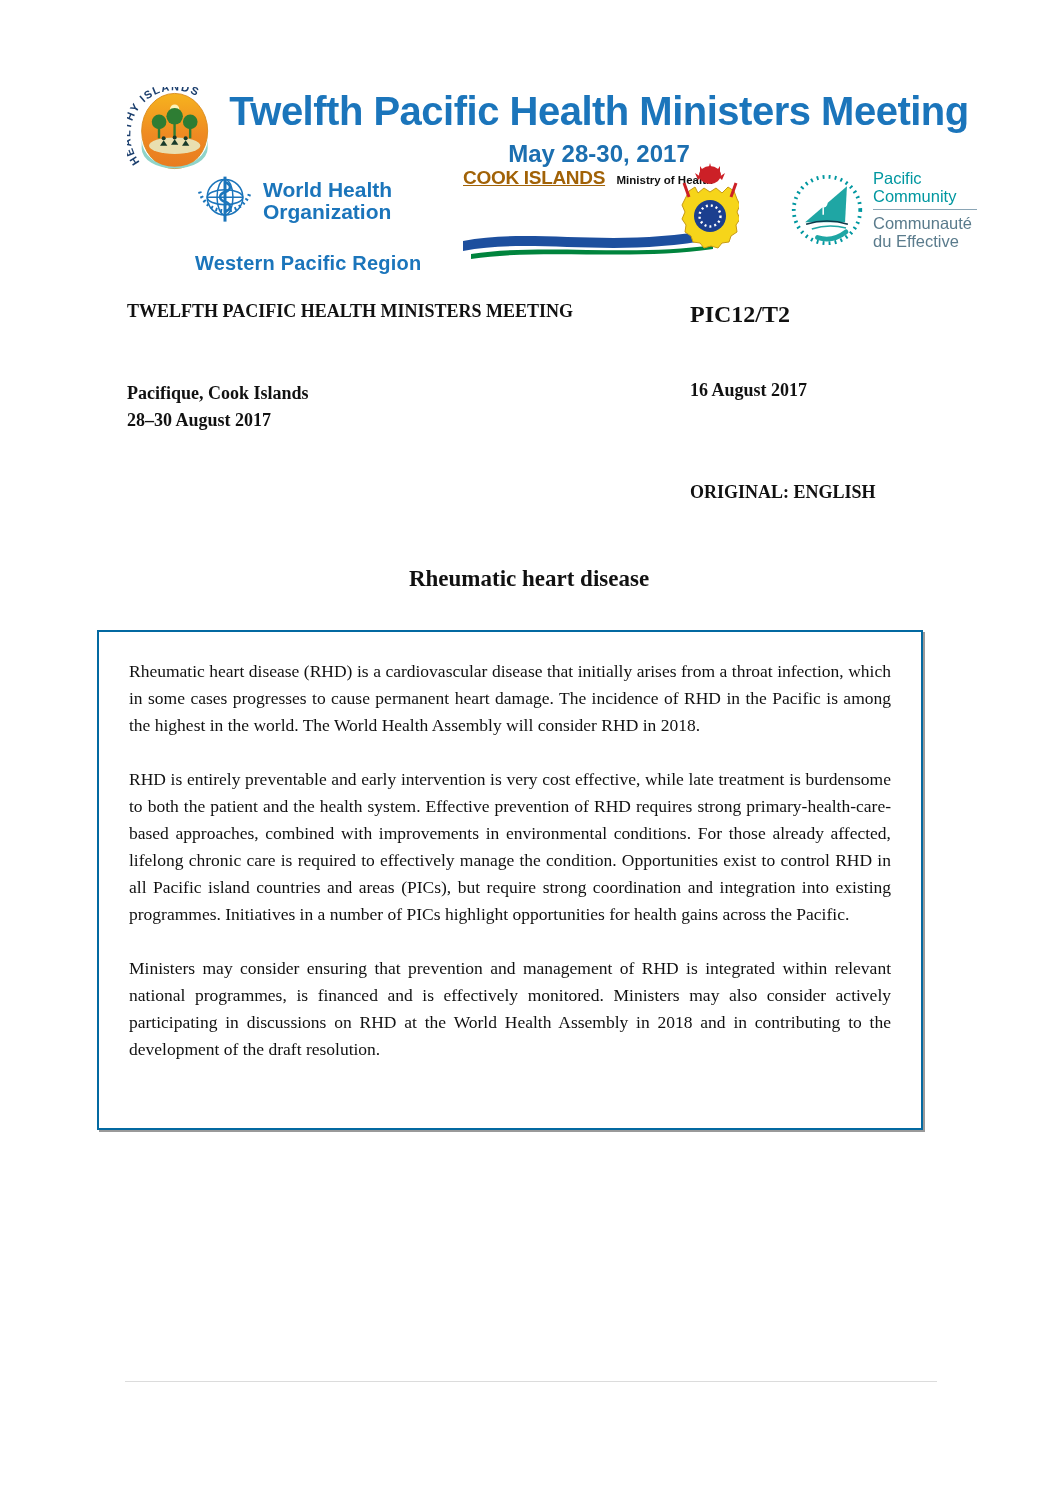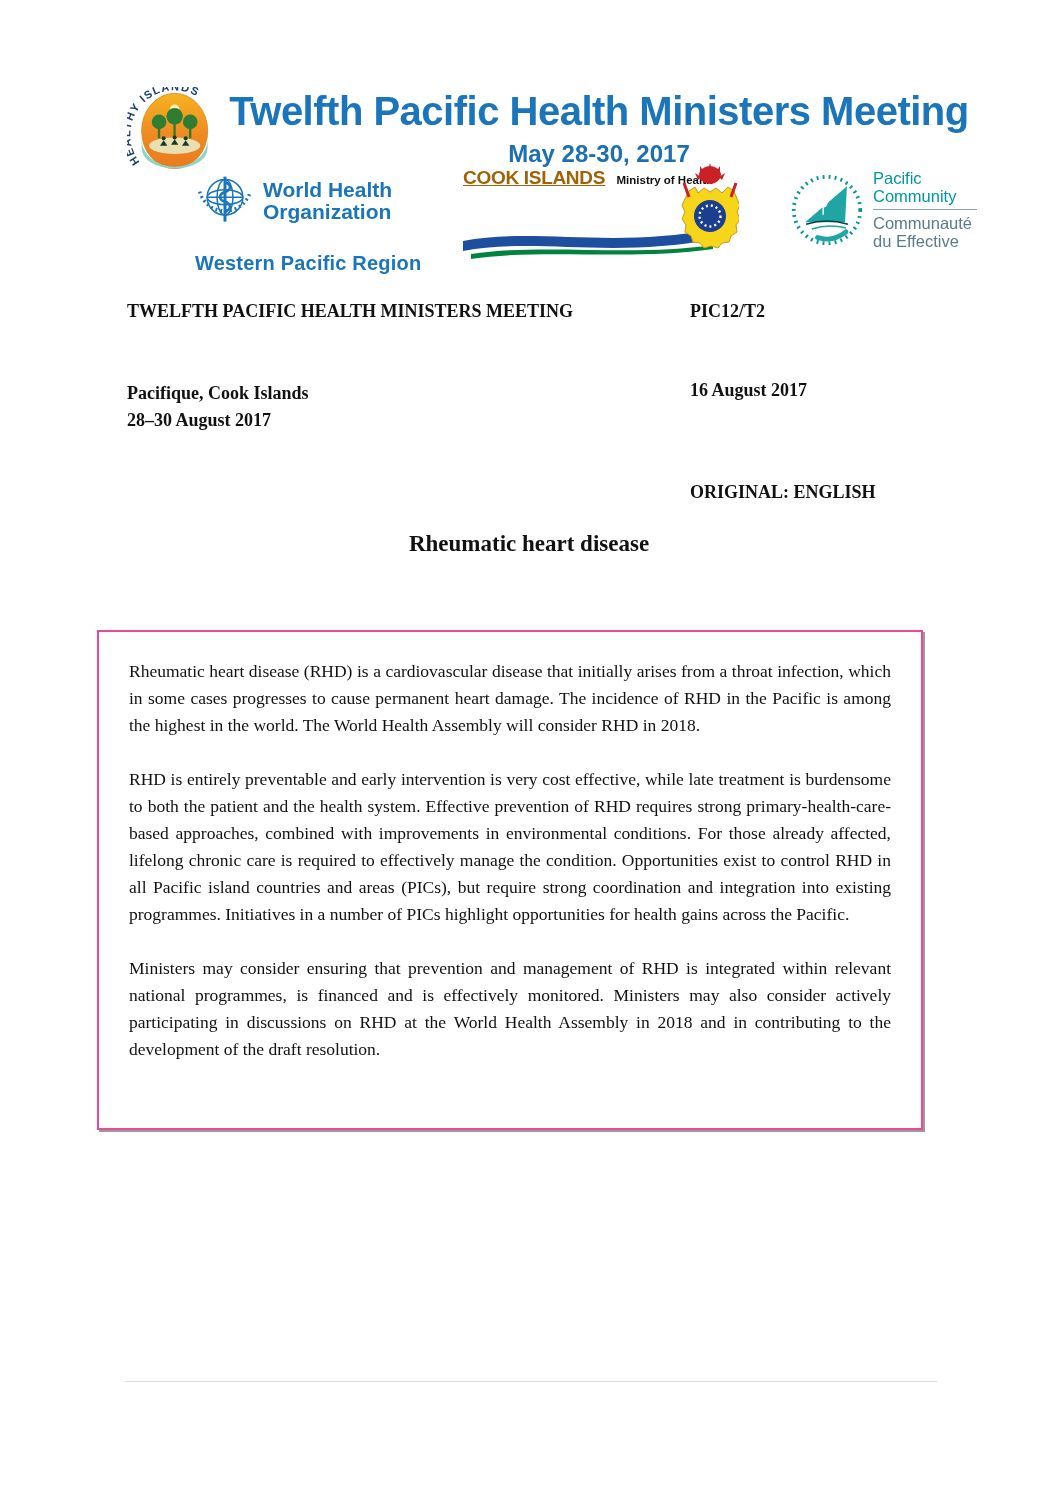--- a/index.html
+++ b/index.html
@@ -42,31 +42,31 @@
   
   .spc-block { position:absolute; left:664px; top:4px; width:196px; display:flex; align-items:center; }
   .spc-emblem { width:76px; height:76px; flex:0 0 auto; }
   .spc-text { margin-left:8px; font-size:16.5px; line-height:18px; }
   .spc-en { color:#0097a0; }
   .spc-rule { border-top:1.5px solid #8aa5b5; width:104px; margin:4px 0; }
   .spc-fr { color:#5a7b8c; }
 
   
   .meeting-line { position:absolute; left:127px; top:301px; font-size:18px; font-weight:bold; }
-  .doc-code     { position:absolute; left:690px; top:301px; font-size:18px; font-weight:bold; }
+  .doc-code     { position:absolute; left:690px; top:301px; font-size:24px; font-weight:bold; }
   .venue-block  { position:absolute; left:127px; top:380px; font-size:18px; font-weight:bold; line-height:27px; }
   .issue-date   { position:absolute; left:690px; top:380px; font-size:18px; font-weight:bold; }
   .original-lang{ position:absolute; left:690px; top:482px; font-size:18px; font-weight:bold; }
-  .doc-title    { position:absolute; left:0; top:531px; width:1058px; text-align:center;
+  .doc-title    { position:absolute; left:0; top:566px; width:1058px; text-align:center;
                   font-size:23px; font-weight:bold; }
 
   
   .summary-box {
     position:absolute; left:97px; top:630px; width:826px; height:500px;
-    border:2px solid #ec4899; box-shadow:2px 2px 0 #9a9a9a; box-sizing:border-box;
+    border:2px solid #0369a1; box-shadow:2px 2px 0 #9a9a9a; box-sizing:border-box;
     padding:26px 30px 0 30px; background:#fff;
   }
   .summary-box p {
     margin:0 0 27px 0; font-size:17.5px; line-height:27px; text-align:justify;
   }
 
   .footer-rule { position:absolute; left:125px; top:1381px; width:812px; height:0;
                  border-top:1px solid #dcdcdc; }
 </style>
 </head>

